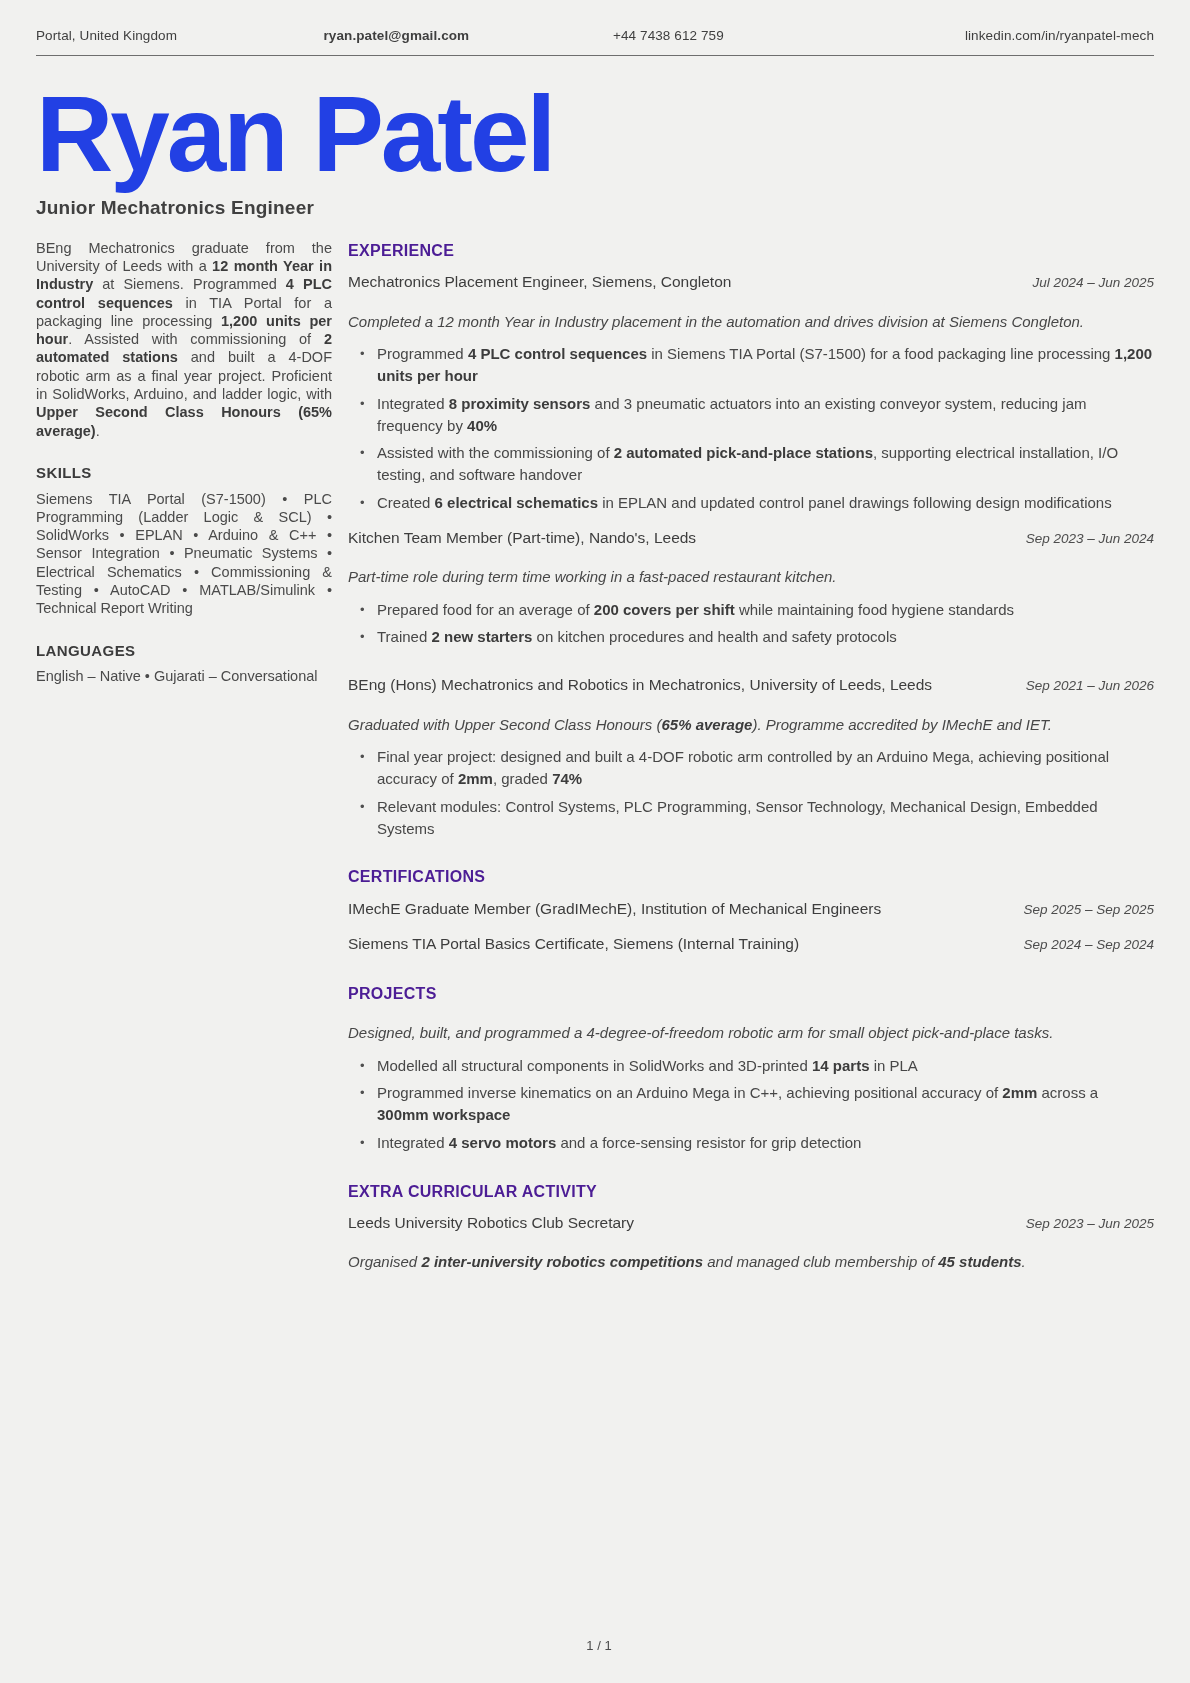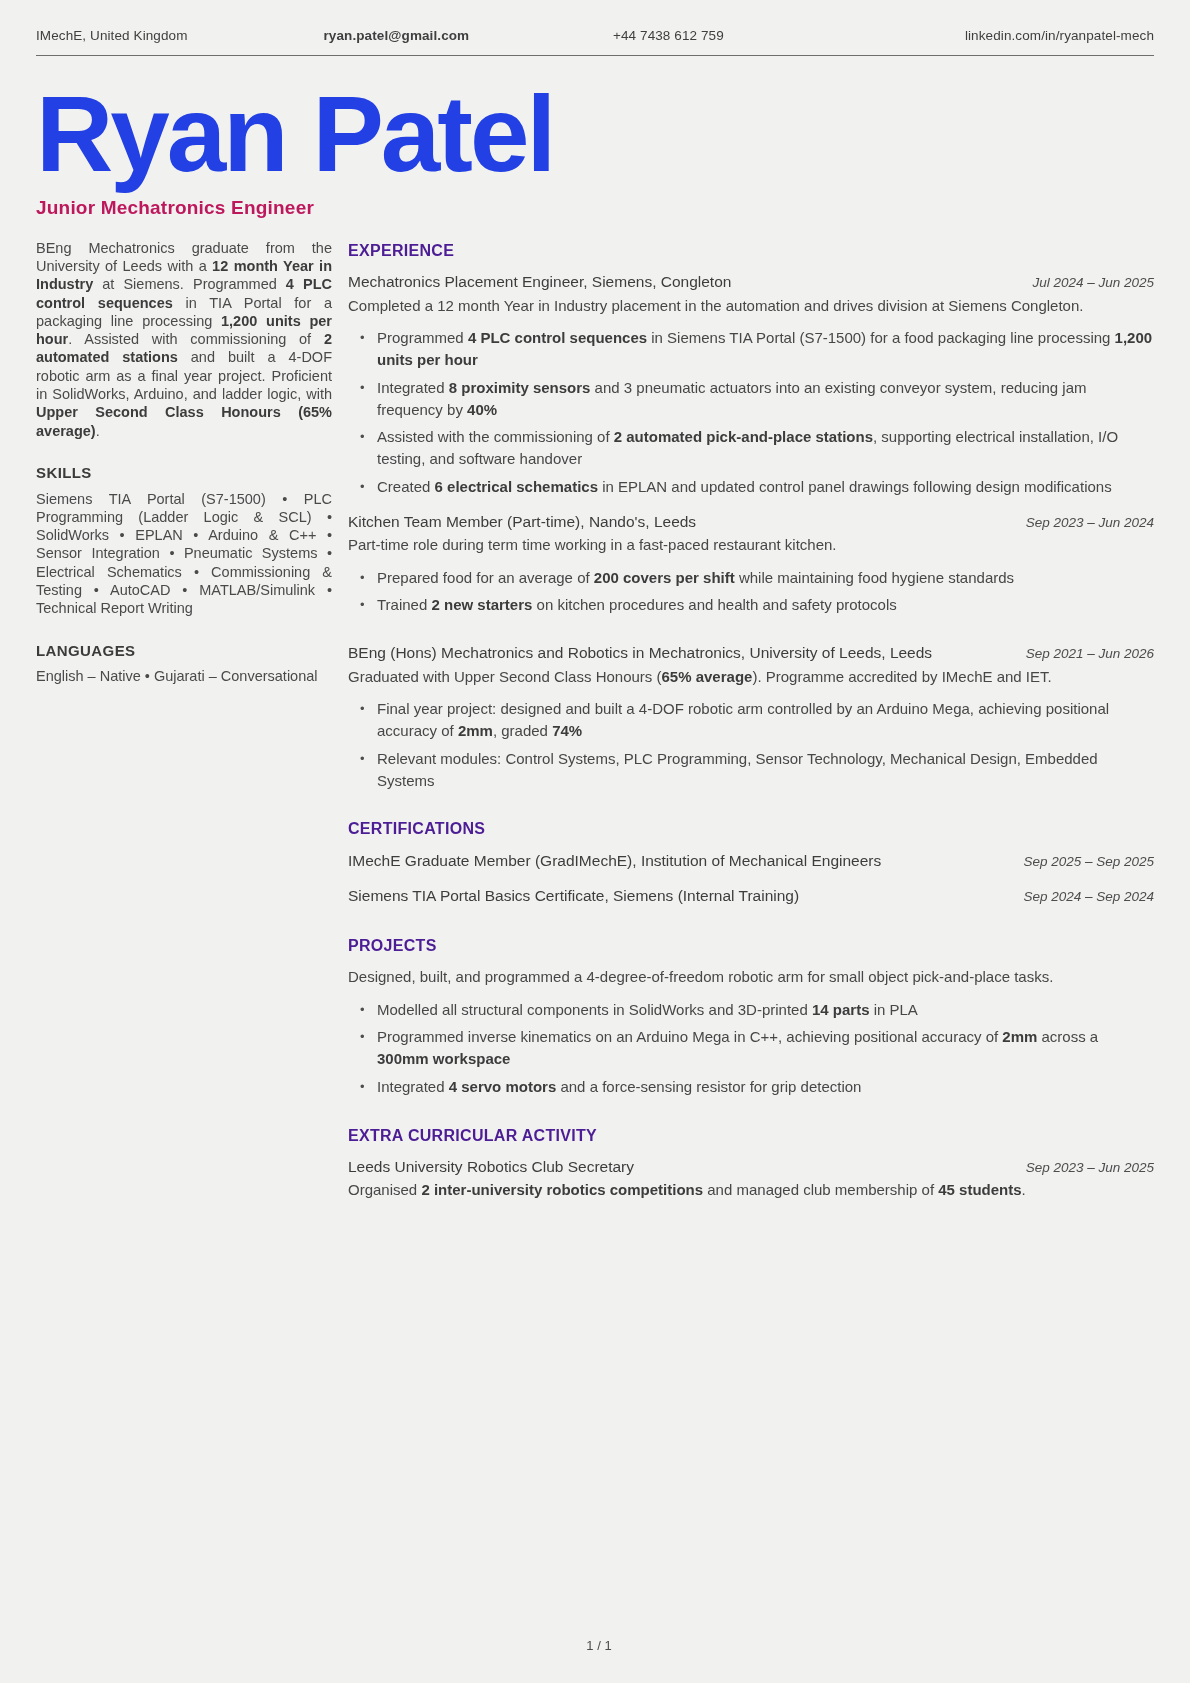--- a/index.html
+++ b/index.html
@@ -34,21 +34,21 @@
     line-height: 0.98;
     font-weight: 700;
     letter-spacing: -3px;
     color: #2240e4;
     white-space: nowrap;
   }
   .person-title {
     margin-top: 10px;
     font-size: 19px;
     font-weight: 700;
-    color: #be185d;
+    color: #404040;
     letter-spacing: 0.2px;
   }
 
   
   .columns {
     display: flex;
     margin-top: 20px;
     gap: 16px;
   }
   .left-col {
@@ -101,22 +101,23 @@
   }
   .entry-date {
     font-size: 13.5px;
     font-style: italic;
     color: #4d4d4d;
     white-space: nowrap;
     flex: 0 0 auto;
     padding-top: 2px;
   }
   .entry-desc {
-    margin-top: 1px;
+    margin-top: 17px;
     hyphens: auto;
+    font-style: italic;
     -webkit-hyphens: auto;
   }
   .bullets {
     list-style: none;
     margin-top: 11px;
     margin-left: 12px;
   }
   .bullets li {
     position: relative;
     padding-left: 17px;
@@ -143,21 +144,21 @@
     width: 100%;
     text-align: center;
     font-size: 13px;
     color: #4c4c4c;
   }
 </style>
 </head>
 <body>
 
 <header class="contact-bar">
-  <span>IMechE, United Kingdom</span>
+  <span>Portal, United Kingdom</span>
   <span>ryan.patel@gmail.com</span>
   <span>+44 7438 612 759</span>
   <span>linkedin.com/in/ryanpatel-mech</span>
 </header>
 
 <h1 class="person-name">Ryan Patel</h1>
 <h2 class="person-title">Junior Mechatronics Engineer</h2>
 
 <div class="columns">
   <aside class="left-col">

